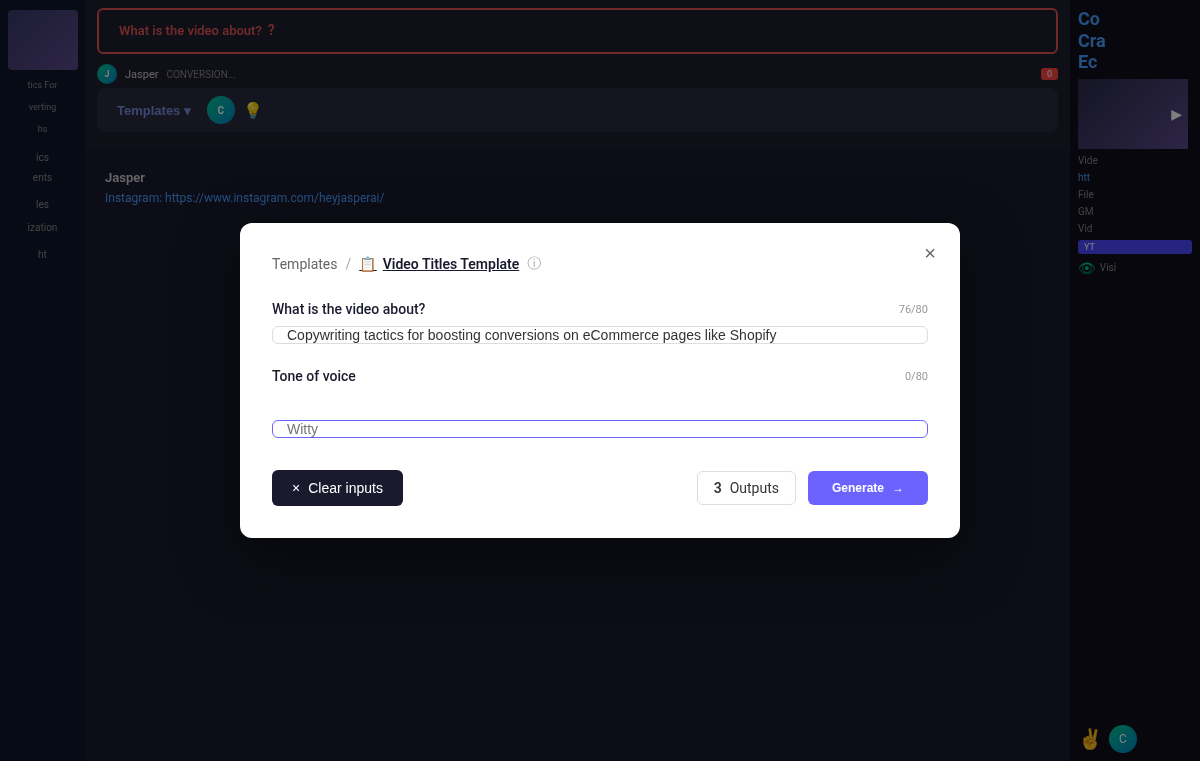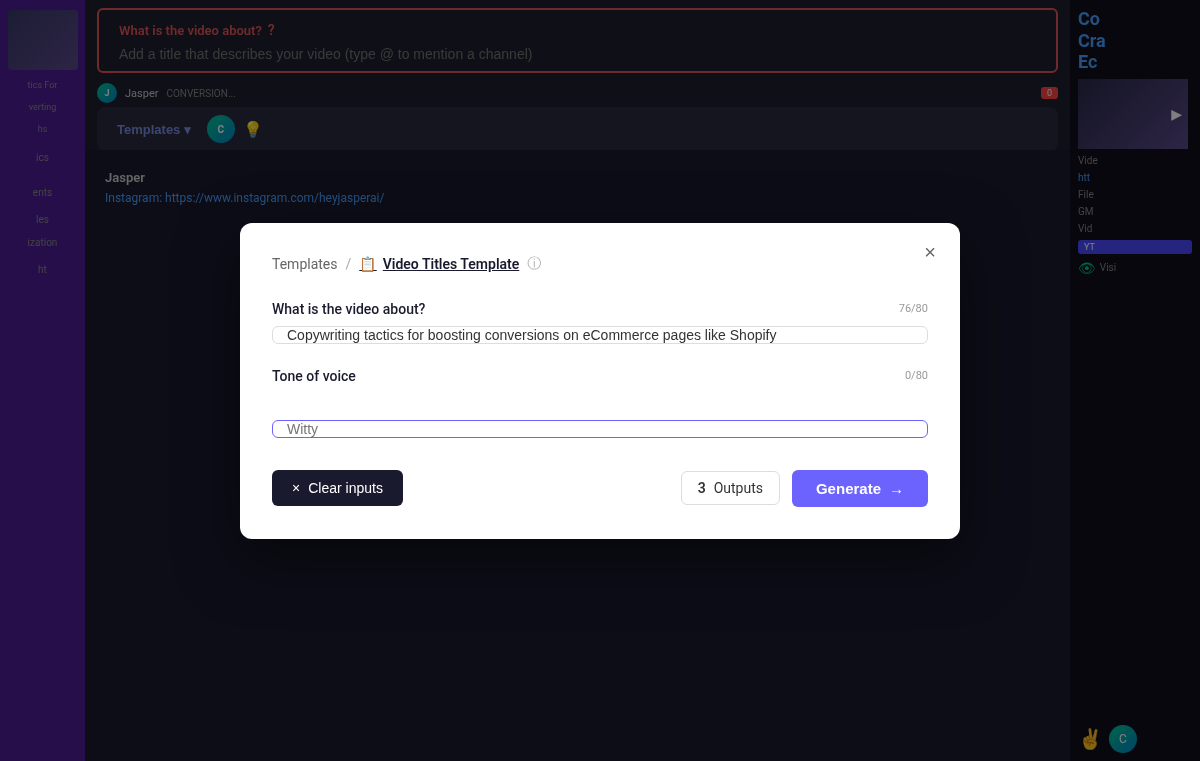--- a/index.html
+++ b/index.html
@@ -17,21 +17,21 @@
       position: absolute;
       top: 0; left: 0; right: 0; bottom: 0;
       background: #1a1a2e;
     }
 
     
     .left-sidebar {
       position: absolute;
       left: 0; top: 0; bottom: 0;
       width: 85px;
-      background: #4c1d95;
+      background: #0f172a;
       display: flex;
       flex-direction: column;
       align-items: center;
       padding: 10px 16px;
       gap: 8px;
     }
 
     .sidebar-thumbnail {
       width: 70px;
       height: 60px;
@@ -377,21 +377,21 @@
     .outputs-count {
       font-weight: 600;
     }
 
     .generate-btn {
       background: #6c63ff;
       color: #fff;
       border: none;
       padding: 10px 24px;
       border-radius: 6px;
-      font-size: 15px;
+      font-size: 12px;
       font-weight: 600;
       cursor: pointer;
       display: flex;
       align-items: flex-end;
       gap: 8px;
     }
   </style>
 </head>
 <body>
 
@@ -399,33 +399,32 @@
 
 <div class="left-sidebar">
   <div class="sidebar-thumbnail">
     <div style="background: linear-gradient(135deg,#3a3a6a,#5a4a8a); width:100%; height:100%;"></div>
   </div>
   <div class="sidebar-label">tics For</div>
   <div class="sidebar-label">verting</div>
   <div class="sidebar-label">hs</div>
 
   <div style="margin-top:8px; color:#888; font-size:10px; text-align:center;">ics</div>
-  <div style="margin-top:16px; color:#888; font-size:10px; text-align:center;">ents</div>
+  <div style="margin-top:1px; color:#888; font-size:10px; text-align:center;">ents</div>
   <div style="margin-top:8px; color:#888; font-size:10px; text-align:center;">les</div>
   <div style="margin-top:4px; color:#888; font-size:10px; text-align:left;">ization</div>
   <div style="margin-top:8px; color:#888; font-size:10px; text-align:center;">ht</div>
 </div>
 
 <div class="top-area">
   <div class="title-section">
     <div class="title-label">
       <span style="color:#e05555;">What is the video about?</span>
       <span style="color:#e05555; font-size:14px;">?</span>
     </div>
-    <input class="title-input-area" type="text" placeholder="Add a title that describes your video (type @ to mention a channel)" style="">
   </div>
 
   <div style="display:flex; align-items:center; gap:8px; padding: 2px 12px 0;">
     <div style="width:20px; height:20px; border-radius:50%; background: linear-gradient(135deg,#00c896,#0088cc); display:flex; align-items:center; justify-content:center;">
       <span style="color:white; font-size:9px; font-weight:700;">J</span>
     </div>
     <span style="color:#ccc; font-size:11px;">Jasper</span>
     <span style="color:#888; font-size:10px;">CONVERSION...</span>
     <span style="background:#ff4444; color:white; font-size:9px; padding:1px 6px; border-radius:3px; margin-left:auto;">0</span>
   </div>

